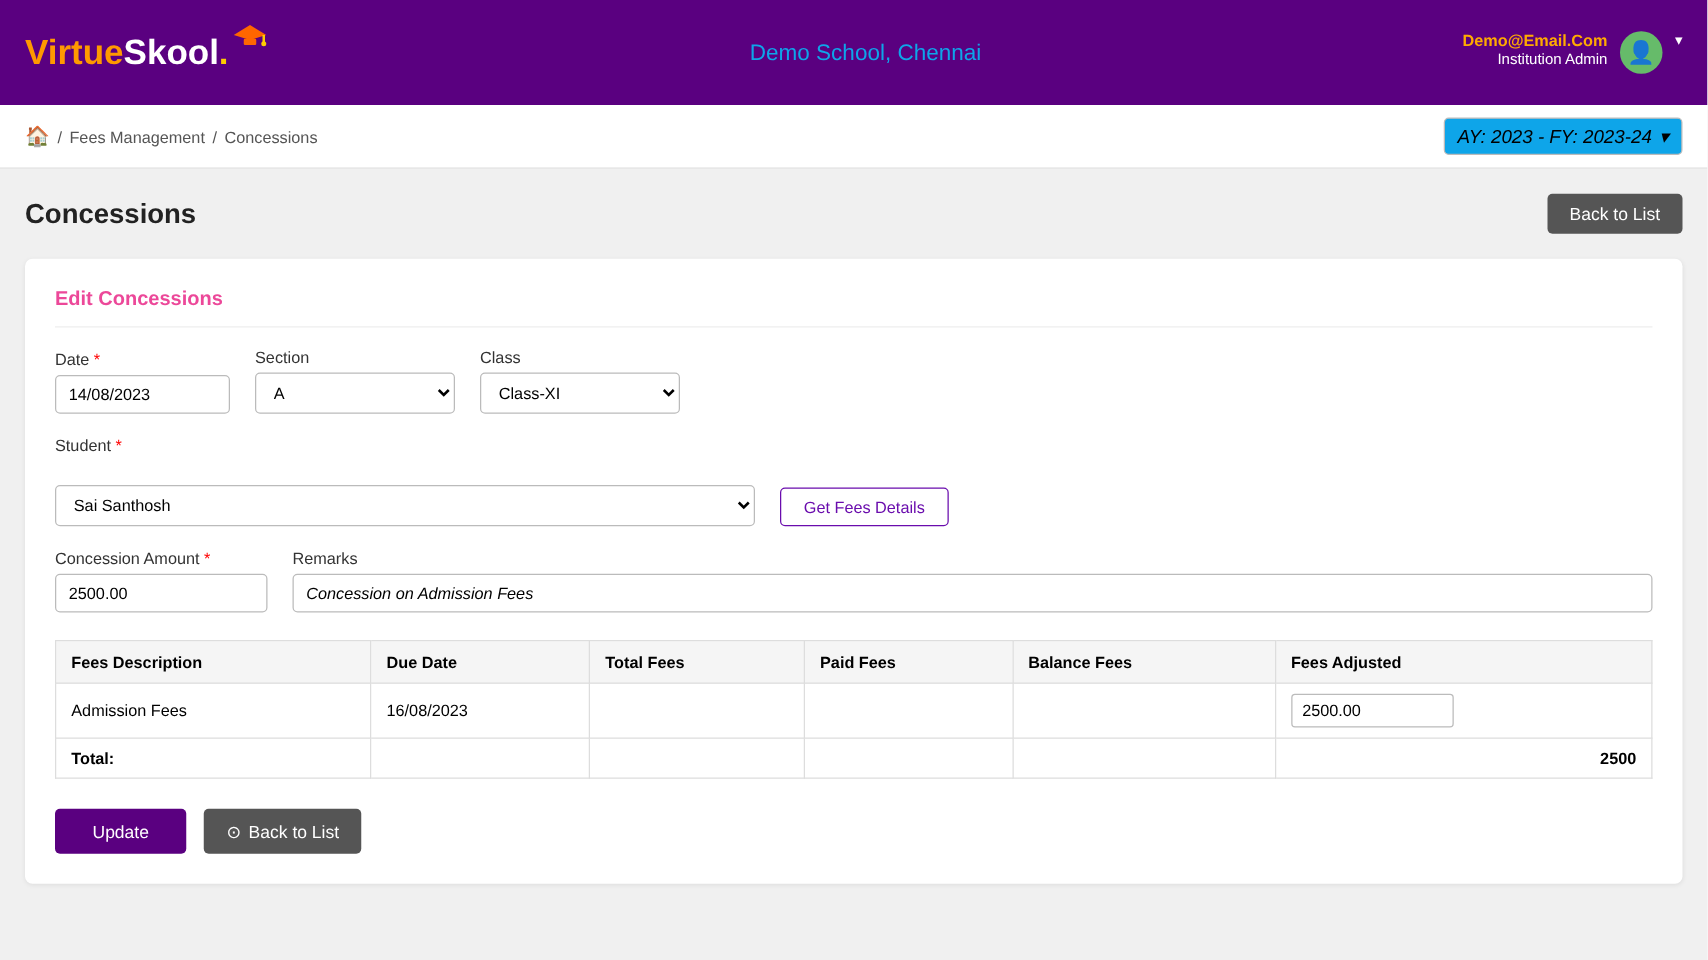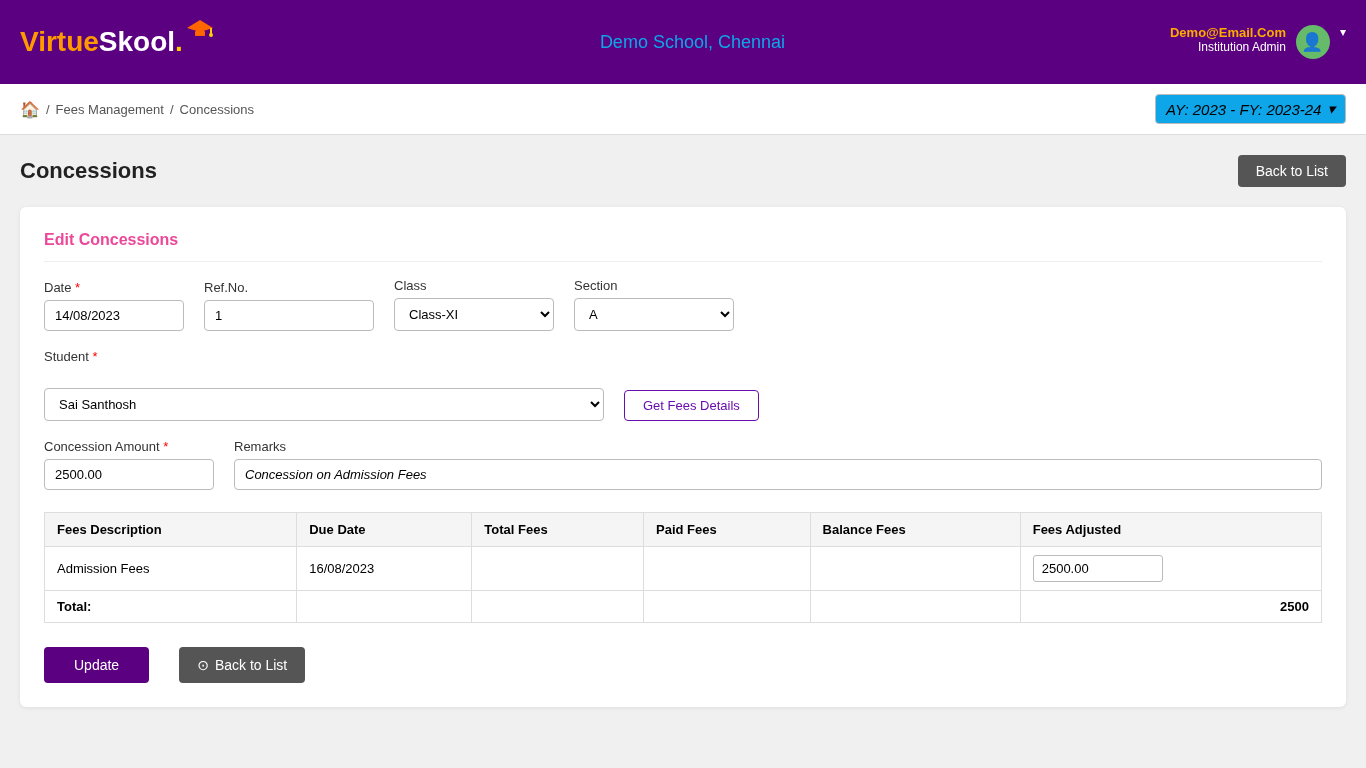--- a/index.html
+++ b/index.html
@@ -256,21 +256,21 @@
       border: 1px solid #bbb;
       border-radius: 3px;
       padding: 5px 8px;
       font-size: 13px;
       width: 130px;
     }
 
     
     .bottom-buttons {
       display: flex;
-      gap: 30px;
+      gap: 14px;
       align-items: center;
       margin-top: 10px;
     }
     .update-btn {
       background: #5a0080;
       color: white;
       border: none;
       padding: 10px 30px;
       border-radius: 4px;
       font-size: 14px;
@@ -338,37 +338,33 @@
 
   <div class="card">
     <div class="card-title">Edit Concessions</div>
 
     <div class="form-row">
       <div class="form-group">
         <label><span>Date</span> <span class="required">*</span></label>
         <input type="text" class="date-input" value="14/08/2023" style="">
       </div>
       <div class="form-group">
-        <label>Ref.No.</label>
-        <input type="text" class="refno-input" value="1" style="">
+        <label>Section</label>
+        <select class="section-select">
+          <option>A</option>
+          <option>B</option>
+          <option>C</option>
+        </select>
       </div>
       <div class="form-group">
         <label>Class</label>
         <select class="class-select">
           <option>Class-XI</option>
           <option>Class-X</option>
           <option>Class-XII</option>
-        </select>
-      </div>
-      <div class="form-group">
-        <label>Section</label>
-        <select class="section-select">
-          <option>A</option>
-          <option>B</option>
-          <option>C</option>
         </select>
       </div>
     </div>
 
     <div class="student-row">
       <div class="form-group student-select-wrap">
         <label><span>Student</span> <span class="required">*</span></label>
         <select class="student-select">
           <option>Sai Santhosh</option>
         </select>

